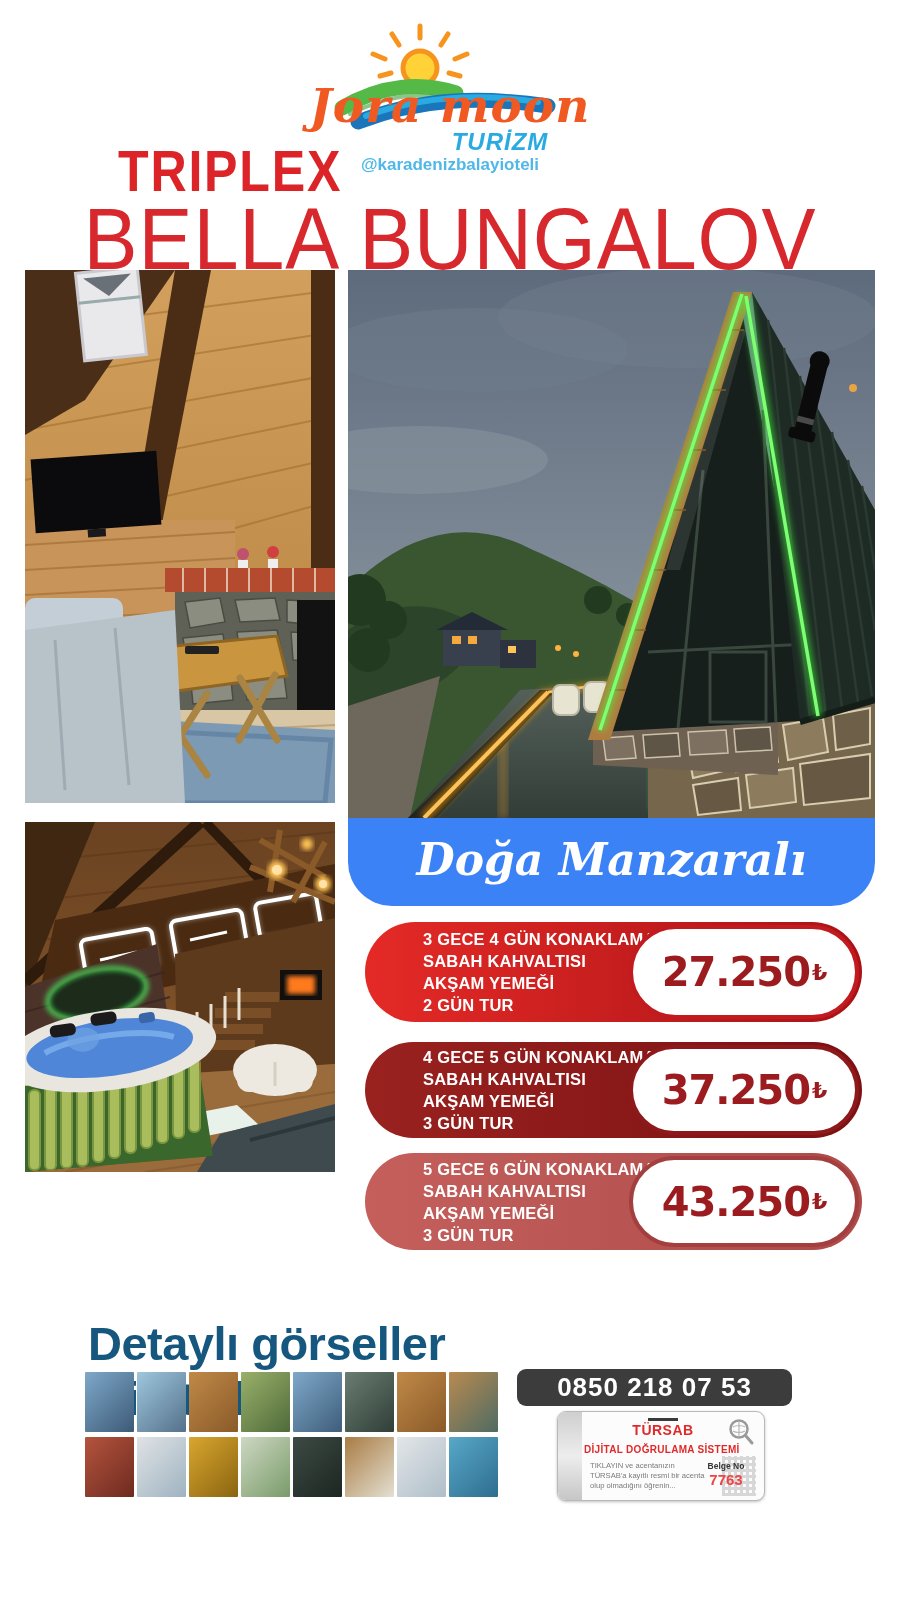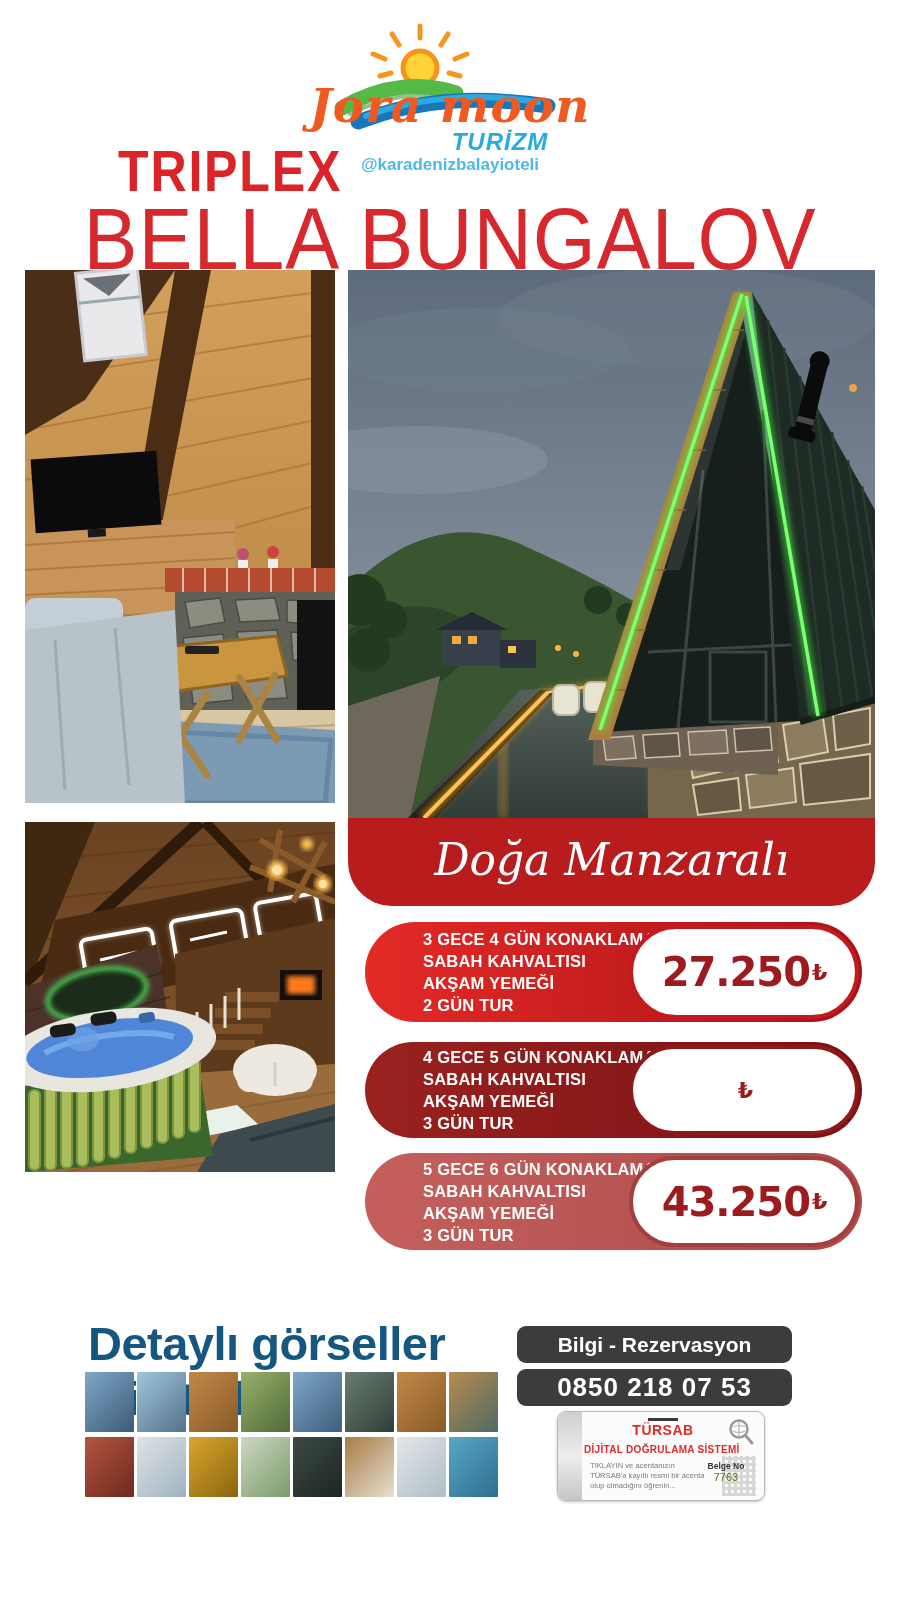--- a/index.html
+++ b/index.html
@@ -22,22 +22,22 @@
   #title{left:50%;top:188px;font-size:88px;font-weight:400;color:#D7282D;white-space:nowrap;
          transform:translateX(-50%) scaleX(.92);letter-spacing:1px;}
 
   
   .photo{overflow:hidden;background:#222;}
   #photo-living{left:25px;top:270px;width:310px;height:533px;}
   #photo-main{left:348px;top:270px;width:527px;height:548px;}
   #photo-jacuzzi{left:25px;top:822px;width:310px;height:350px;}
   .photo svg{display:block;width:100%;height:100%;}
 
-  .caption{background:#b91c1c;color:#fff;text-align:center;
-           font-family:"DejaVu Serif",serif;font-style:italic;}
+  .caption{background:#3b82f6;color:#fff;text-align:center;
+           font-family:"DejaVu Serif",serif;font-style:italic;font-weight:bold;}
   #caption-main{left:348px;top:818px;width:527px;height:88px;border-radius:0 0 44px 44px;
                 font-size:44px;line-height:84px;}
   #caption-jacuzzi{left:25px;top:1172px;width:310px;height:52px;border-radius:0 0 26px 26px;
                    font-size:29px;line-height:50px;}
 
   
   .pkg-pill{left:365px;width:497px;border-radius:50px;}
   .pkg-text{position:absolute;left:58px;top:50%;transform:translateY(-50%);
             color:#fff;font-weight:bold;font-size:16.5px;line-height:22px;letter-spacing:.2px;}
   .pkg-capsule{position:absolute;top:3px;bottom:3px;right:3px;width:222px;background:#fff;
@@ -62,21 +62,21 @@
   #tursab-band{position:absolute;left:0;top:0;bottom:0;width:24px;
                background:linear-gradient(180deg,#CFCFCF,#EDEDED 50%,#C6C6C6);border-radius:8px 0 0 8px;}
   #tursab-head{position:absolute;left:30px;top:6px;width:150px;text-align:center;}
   #tursab-bar{width:30px;height:3px;background:#3a3a3a;margin:0 auto 1px auto;}
   #tursab-name{font-size:14px;font-weight:bold;color:#E02A2A;letter-spacing:.5px;}
   #tursab-sys{position:absolute;left:26px;top:32px;width:176px;text-align:left;
               font-size:10px;font-weight:bold;color:#E02A2A;letter-spacing:.3px;}
   #tursab-lines{position:absolute;left:32px;top:49px;width:118px;font-size:7.6px;line-height:10px;color:#7a7a7a;}
   #tursab-belge{position:absolute;right:12px;top:49px;width:52px;text-align:center;}
   #tursab-belge-label{font-size:8.5px;font-weight:bold;color:#333;}
-  #tursab-belge-no{font-size:11px;font-weight:normal;color:#4d7c0f;}
+  #tursab-belge-no{font-size:15px;font-weight:bold;color:#ef4444;}
   #tursab-qr{position:absolute;right:8px;top:44px;width:34px;height:40px;opacity:.18;
              background:repeating-linear-gradient(0deg,#333 0 3px,transparent 3px 6px),
                         repeating-linear-gradient(90deg,#333 0 3px,transparent 3px 6px);}
   #tursab-mag{position:absolute;right:8px;top:5px;width:30px;height:30px;}
 </style>
 </head>
 <body>
 
 <div id="canvas">
 
@@ -437,20 +437,21 @@
   </div>
 
   <div class="abs pkg-pill" style="top: 1042px; height: 96px; background: linear-gradient(90deg, rgb(153, 34, 31), rgb(124, 16, 19));">
     <div class="pkg-text">
       <div>4 GECE 5 GÜN KONAKLAMA</div>
         <div>SABAH KAHVALTISI</div>
       <div>AKŞAM YEMEĞİ</div>
         <div>3 GÜN TUR</div>
     </div>
     <div class="pkg-capsule" style="border-color: rgb(142, 25, 27);">
+      <span class="pkg-price">37.250</span>
         <span class="pkg-price pkg-lira">₺</span>
     </div>
   </div>
 
   <div class="abs pkg-pill" style="top: 1153px; height: 97px; background: linear-gradient(90deg, rgb(196, 95, 92), rgb(173, 75, 73));">
     <div class="pkg-text">
       <div>5 GECE 6 GÜN KONAKLAMA</div>
         <div>SABAH KAHVALTISI</div>
       <div>AKŞAM YEMEĞİ</div>
         <div>3 GÜN TUR</div>
@@ -474,23 +475,20 @@
       <div class="thumb" style="background: linear-gradient(135deg, rgb(180, 84, 63), rgb(110, 42, 30));"></div>
       <div class="thumb" style="background: linear-gradient(135deg, rgb(223, 227, 230), rgb(159, 179, 192));"></div>
       <div class="thumb" style="background: linear-gradient(135deg, rgb(217, 166, 46), rgb(138, 100, 16));"></div>
       <div class="thumb" style="background: linear-gradient(135deg, rgb(205, 216, 194), rgb(122, 155, 106));"></div>
       <div class="thumb" style="background: linear-gradient(135deg, rgb(61, 74, 68), rgb(28, 38, 34));"></div>
       <div class="thumb" style="background: linear-gradient(135deg, rgb(169, 124, 68), rgb(228, 224, 210));"></div>
       <div class="thumb" style="background: linear-gradient(135deg, rgb(227, 230, 232), rgb(174, 190, 200));"></div>
       <div class="thumb" style="background: linear-gradient(135deg, rgb(88, 167, 201), rgb(46, 110, 142));"></div>
     </div>
 
-  <div id="info-pill" class="abs dark-pill">
-    <span>Bilgi - Rezervasyon</span>
-  </div>
   <div id="phone-pill" class="abs dark-pill">
     <span>0850 218 07 53</span>
   </div>
 
   <div id="tursab" class="abs">
     <div id="tursab-band"></div>
     <div id="tursab-qr"></div>
     <div id="tursab-head">
       <div id="tursab-bar"></div>
       <div id="tursab-name">TÜRSAB</div>

